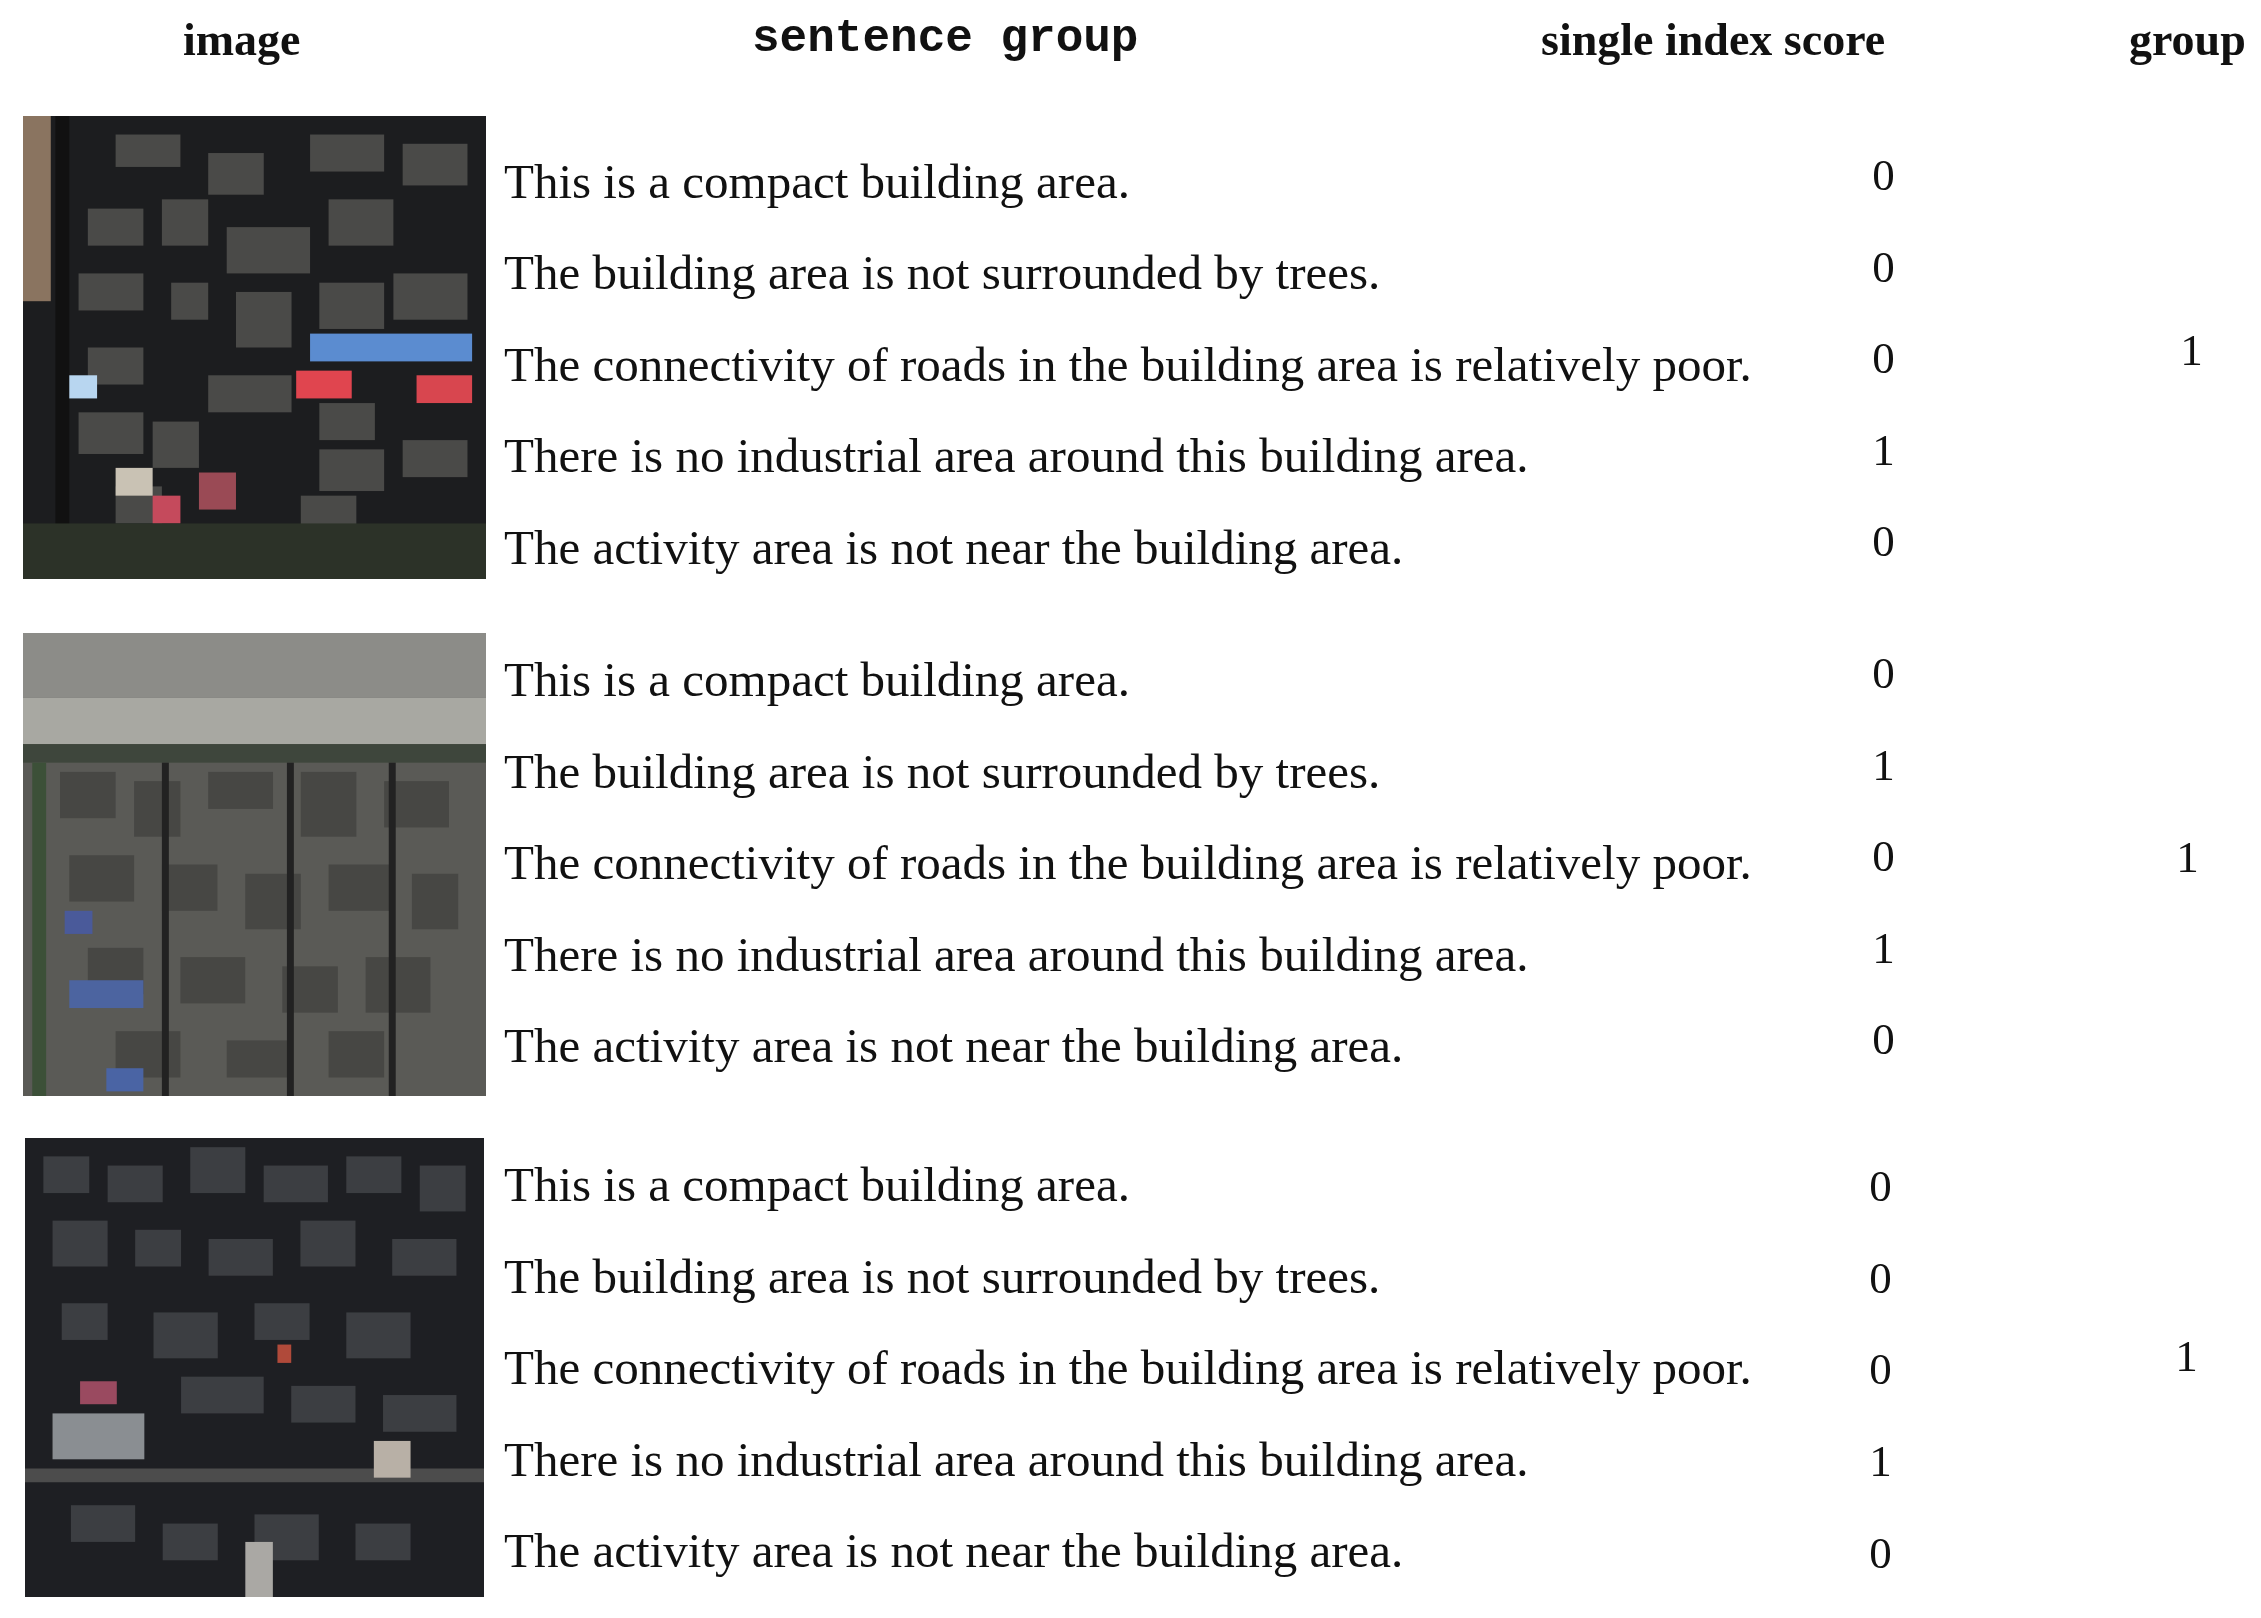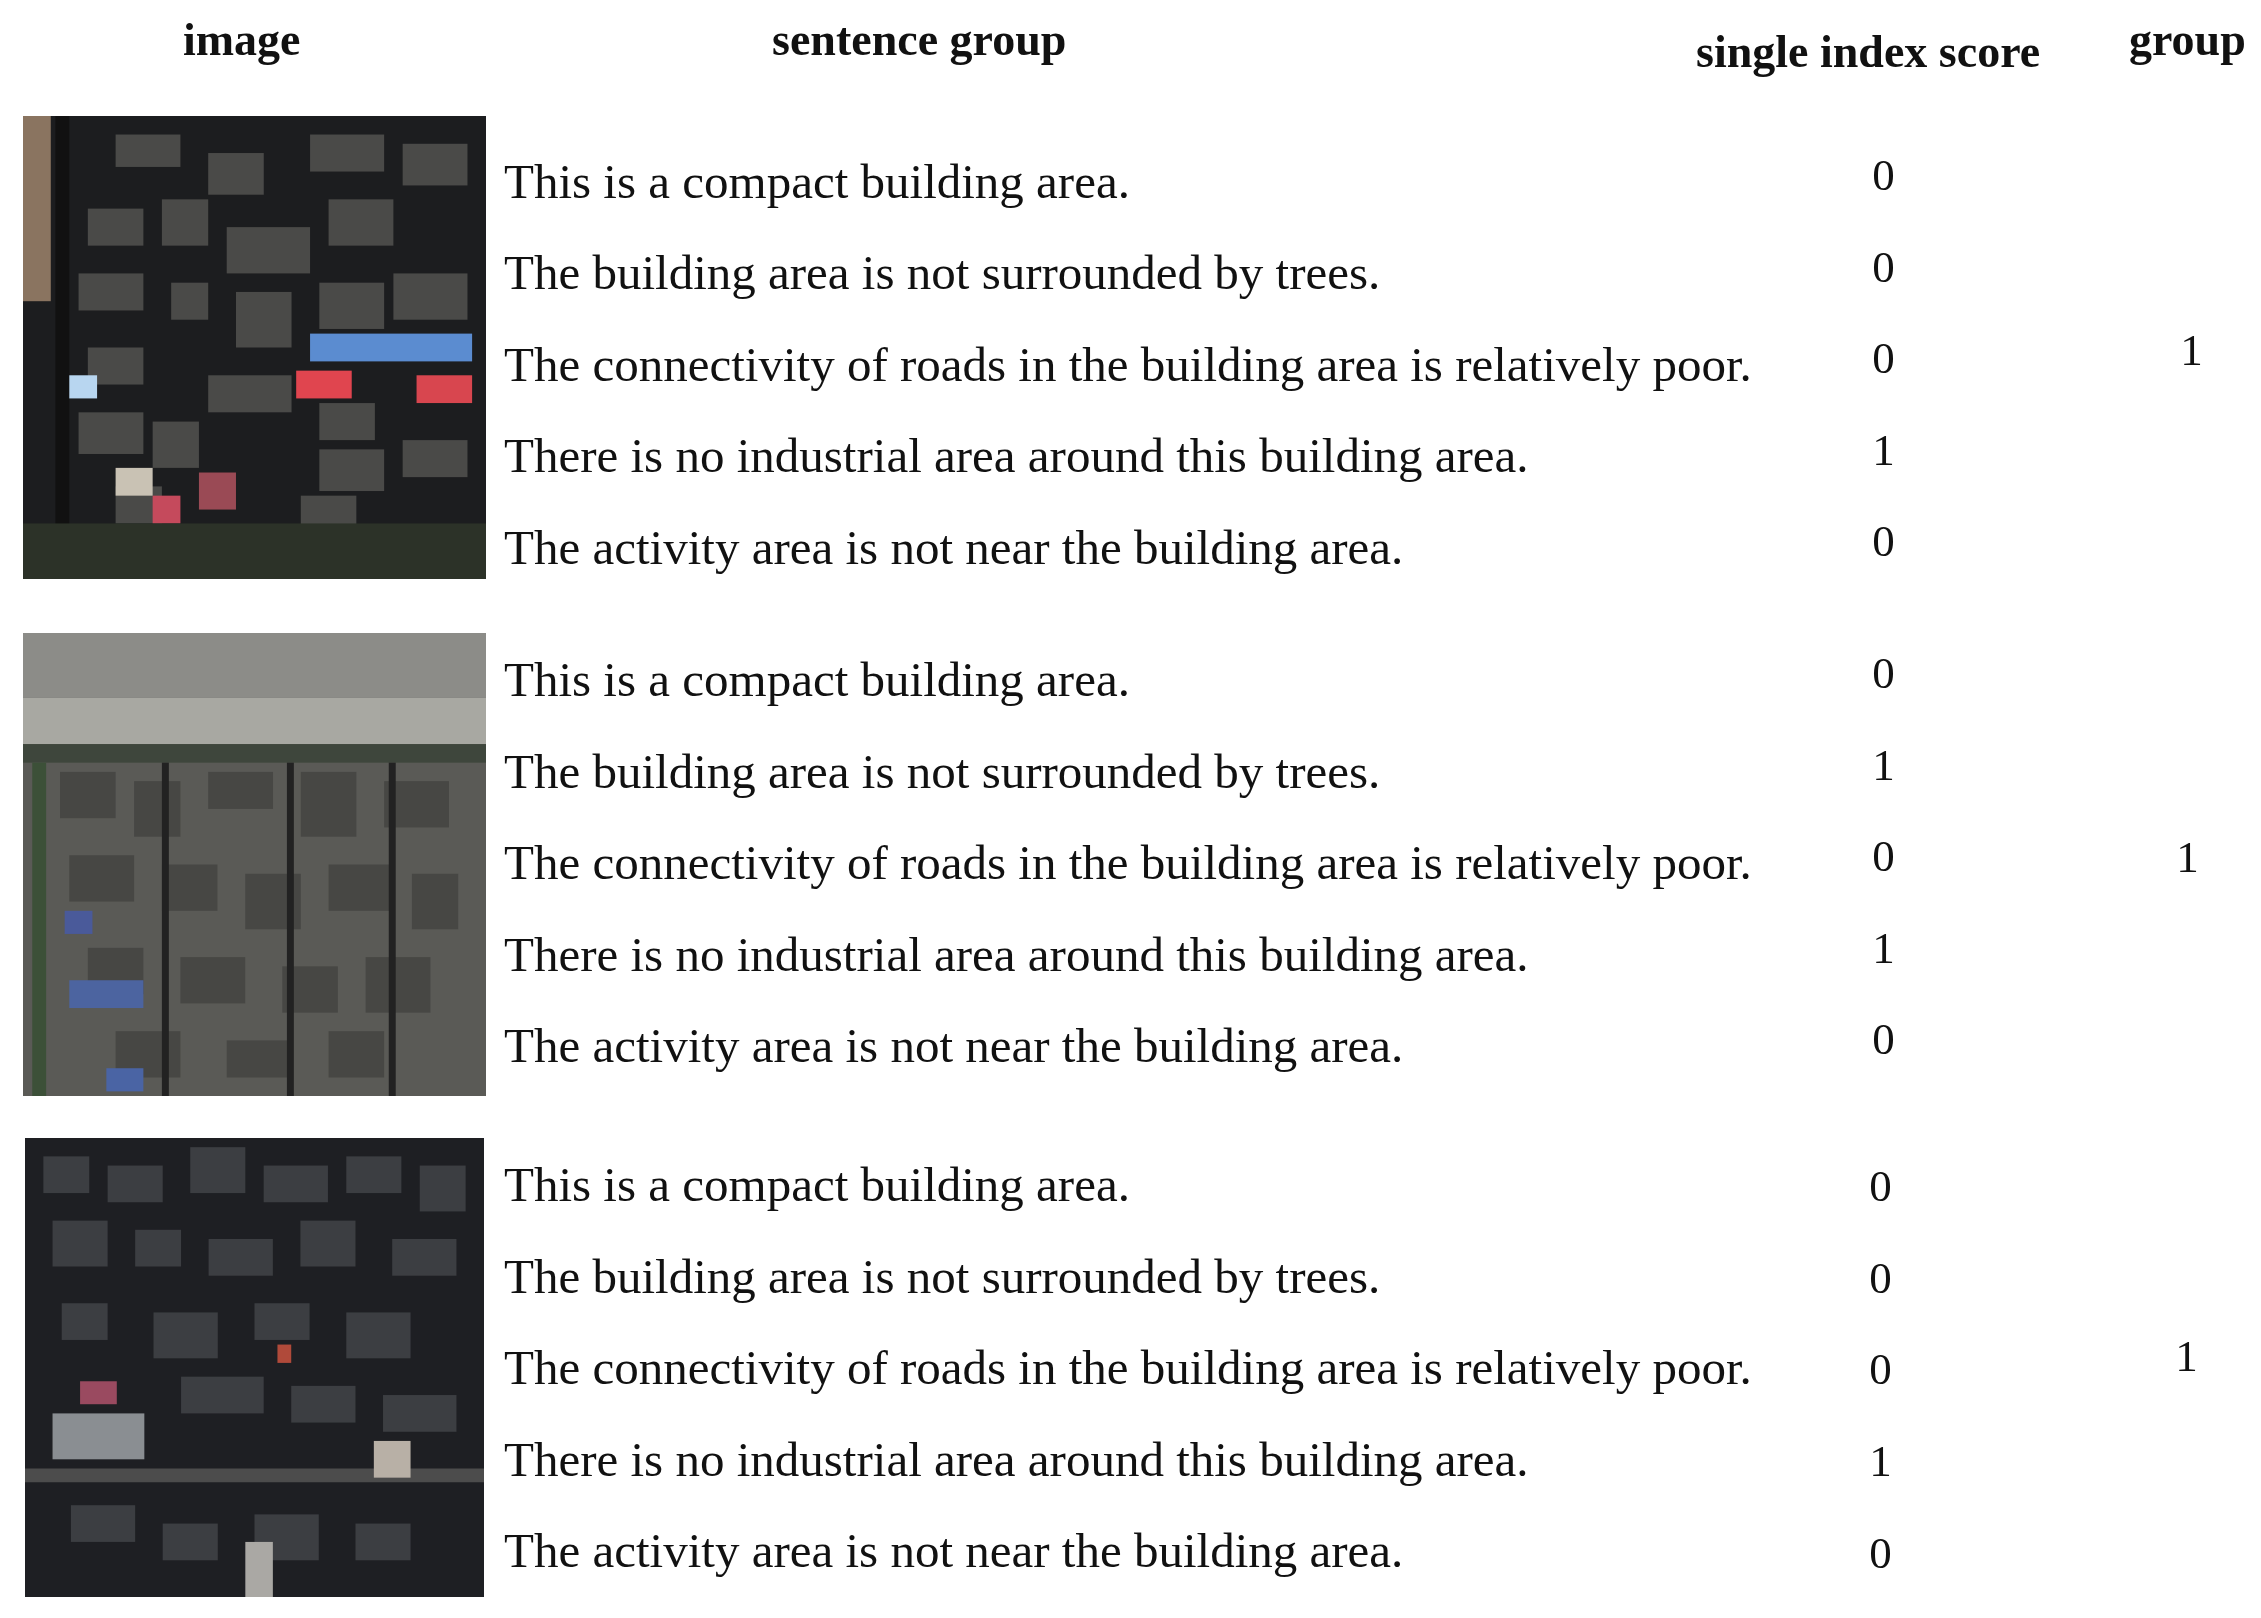--- a/index.html
+++ b/index.html
@@ -10,22 +10,22 @@
   .thumb { position:absolute; left:23px; width:463px; overflow:hidden; }
   .thumb svg { display:block; width:100%; height:100%; }
   .sent { position:absolute; left:504px; font-size:49px; line-height:57px; white-space:nowrap; }
   .idx { position:absolute; left:1863px; width:41px; text-align:center; font-size:45px; line-height:57px; }
   .total { position:absolute; left:2174px; width:41px; text-align:center; font-size:45px; line-height:57px; }
 </style>
 </head>
 <body>
 
 <div class="hdr" style="left:183px;text-align:right;">image</div>
-<div class="hdr" style="left:772px;">sentence group</div>
-<div class="hdr" style="left:1696px;margin-top:12px;">single index score</div>
+<div class="hdr" style="left:752px;font-family:Liberation Mono, monospace;">sentence group</div>
+<div class="hdr" style="left:1541px;">single index score</div>
 <div class="hdr" style="left:2129px;">group</div>
 
 <div class="block" style="top:116px;height:463px;">
   <div class="thumb" style="top:0;height:463px;">
     <svg viewBox="0 0 100 100" preserveAspectRatio="none">
       <rect width="100" height="100" fill="#1c1d1f"></rect>
       <g fill="#4a4a48">
         <rect x="20" y="4" width="14" height="7"></rect>
           <rect x="40" y="8" width="12" height="9"></rect>
           <rect x="62" y="4" width="16" height="8"></rect>

